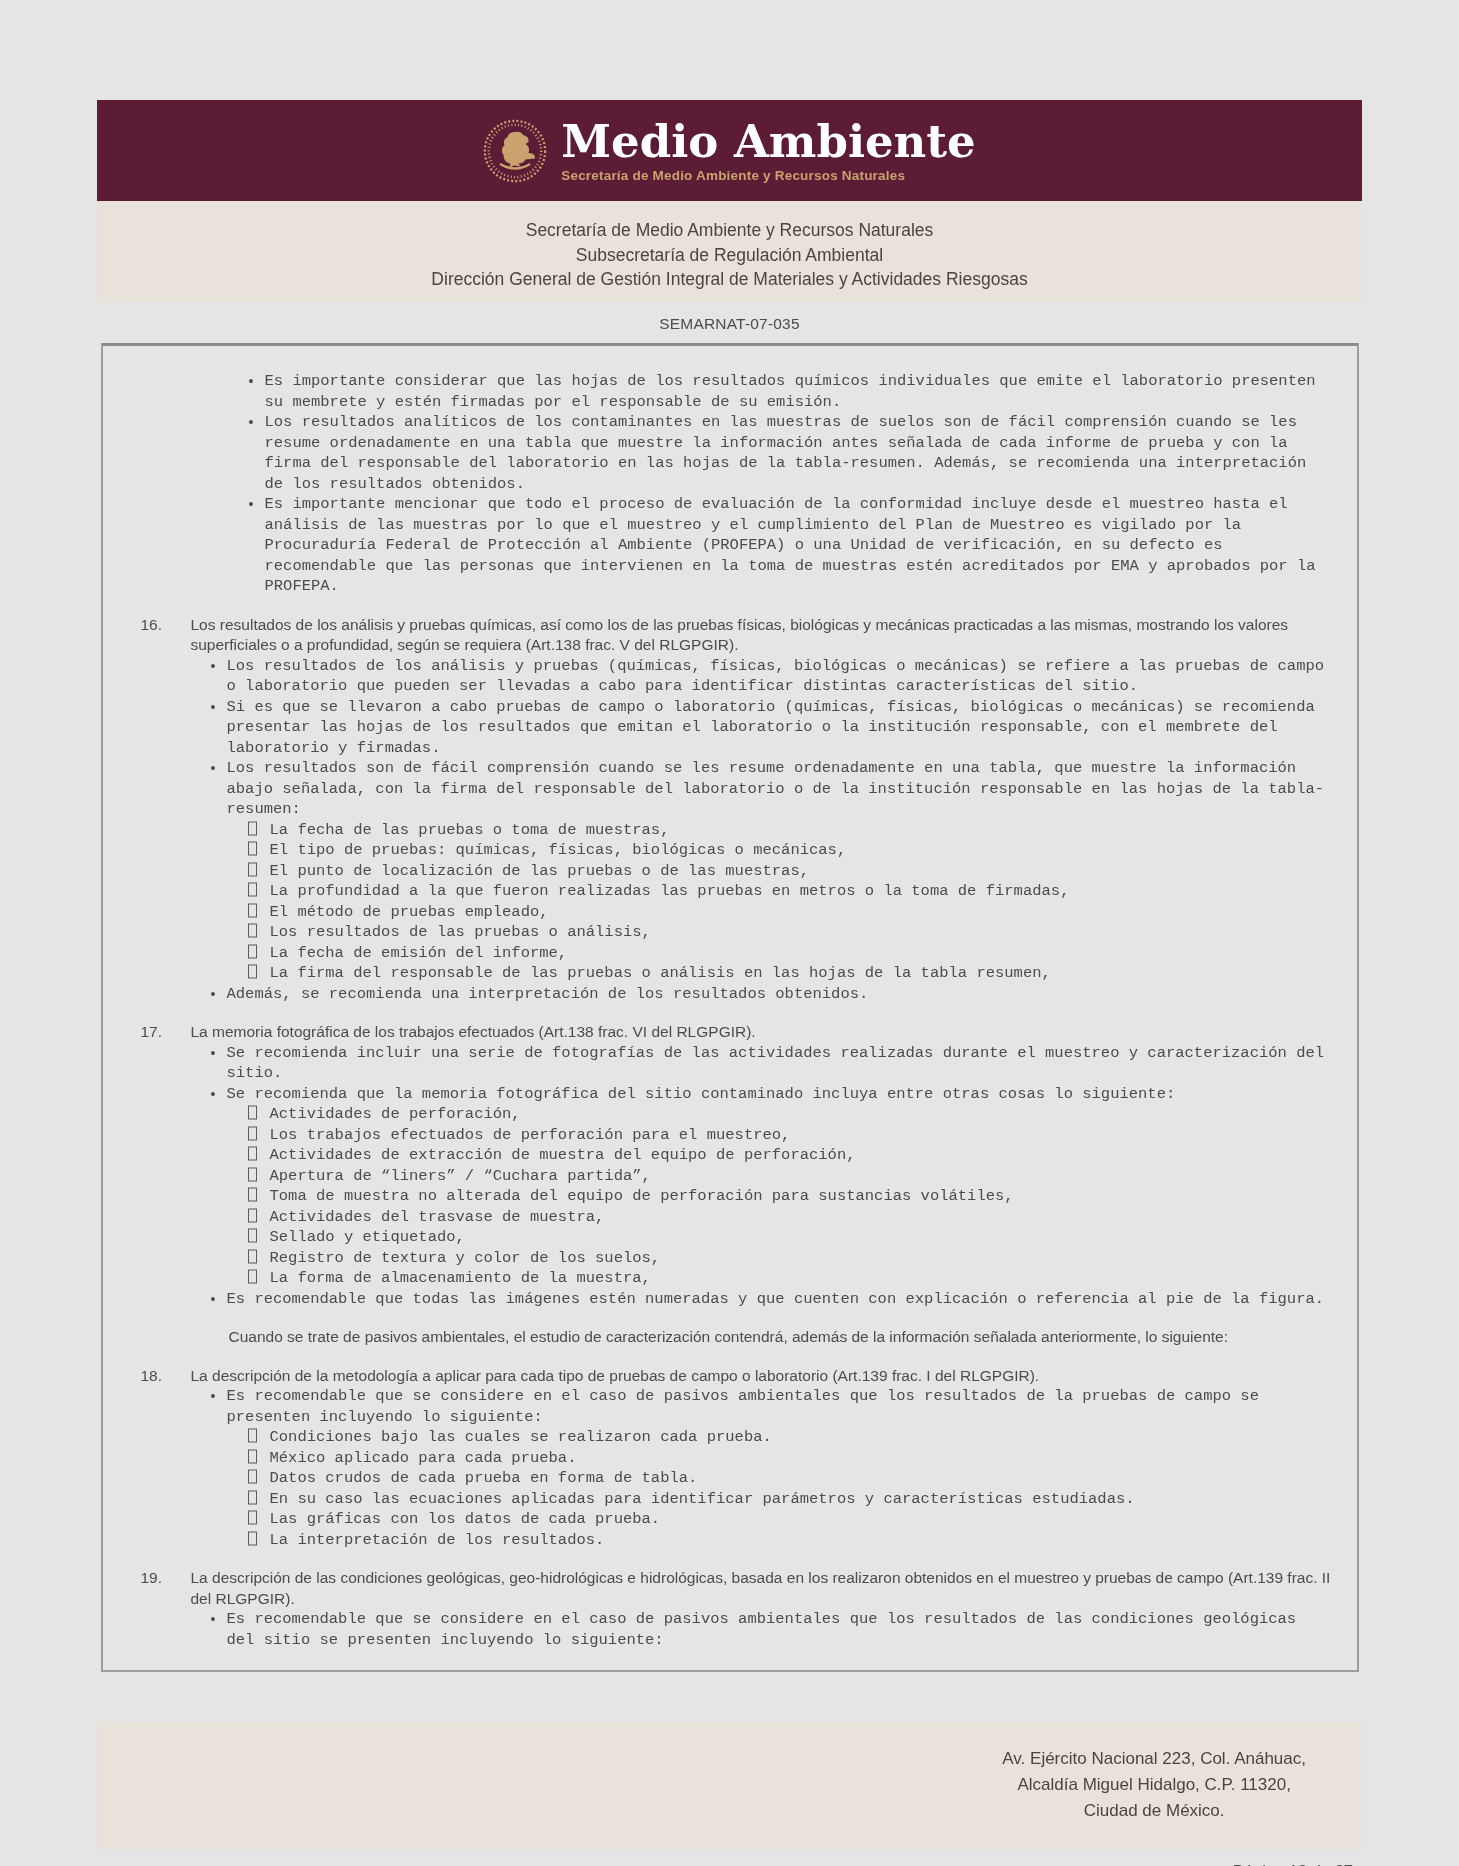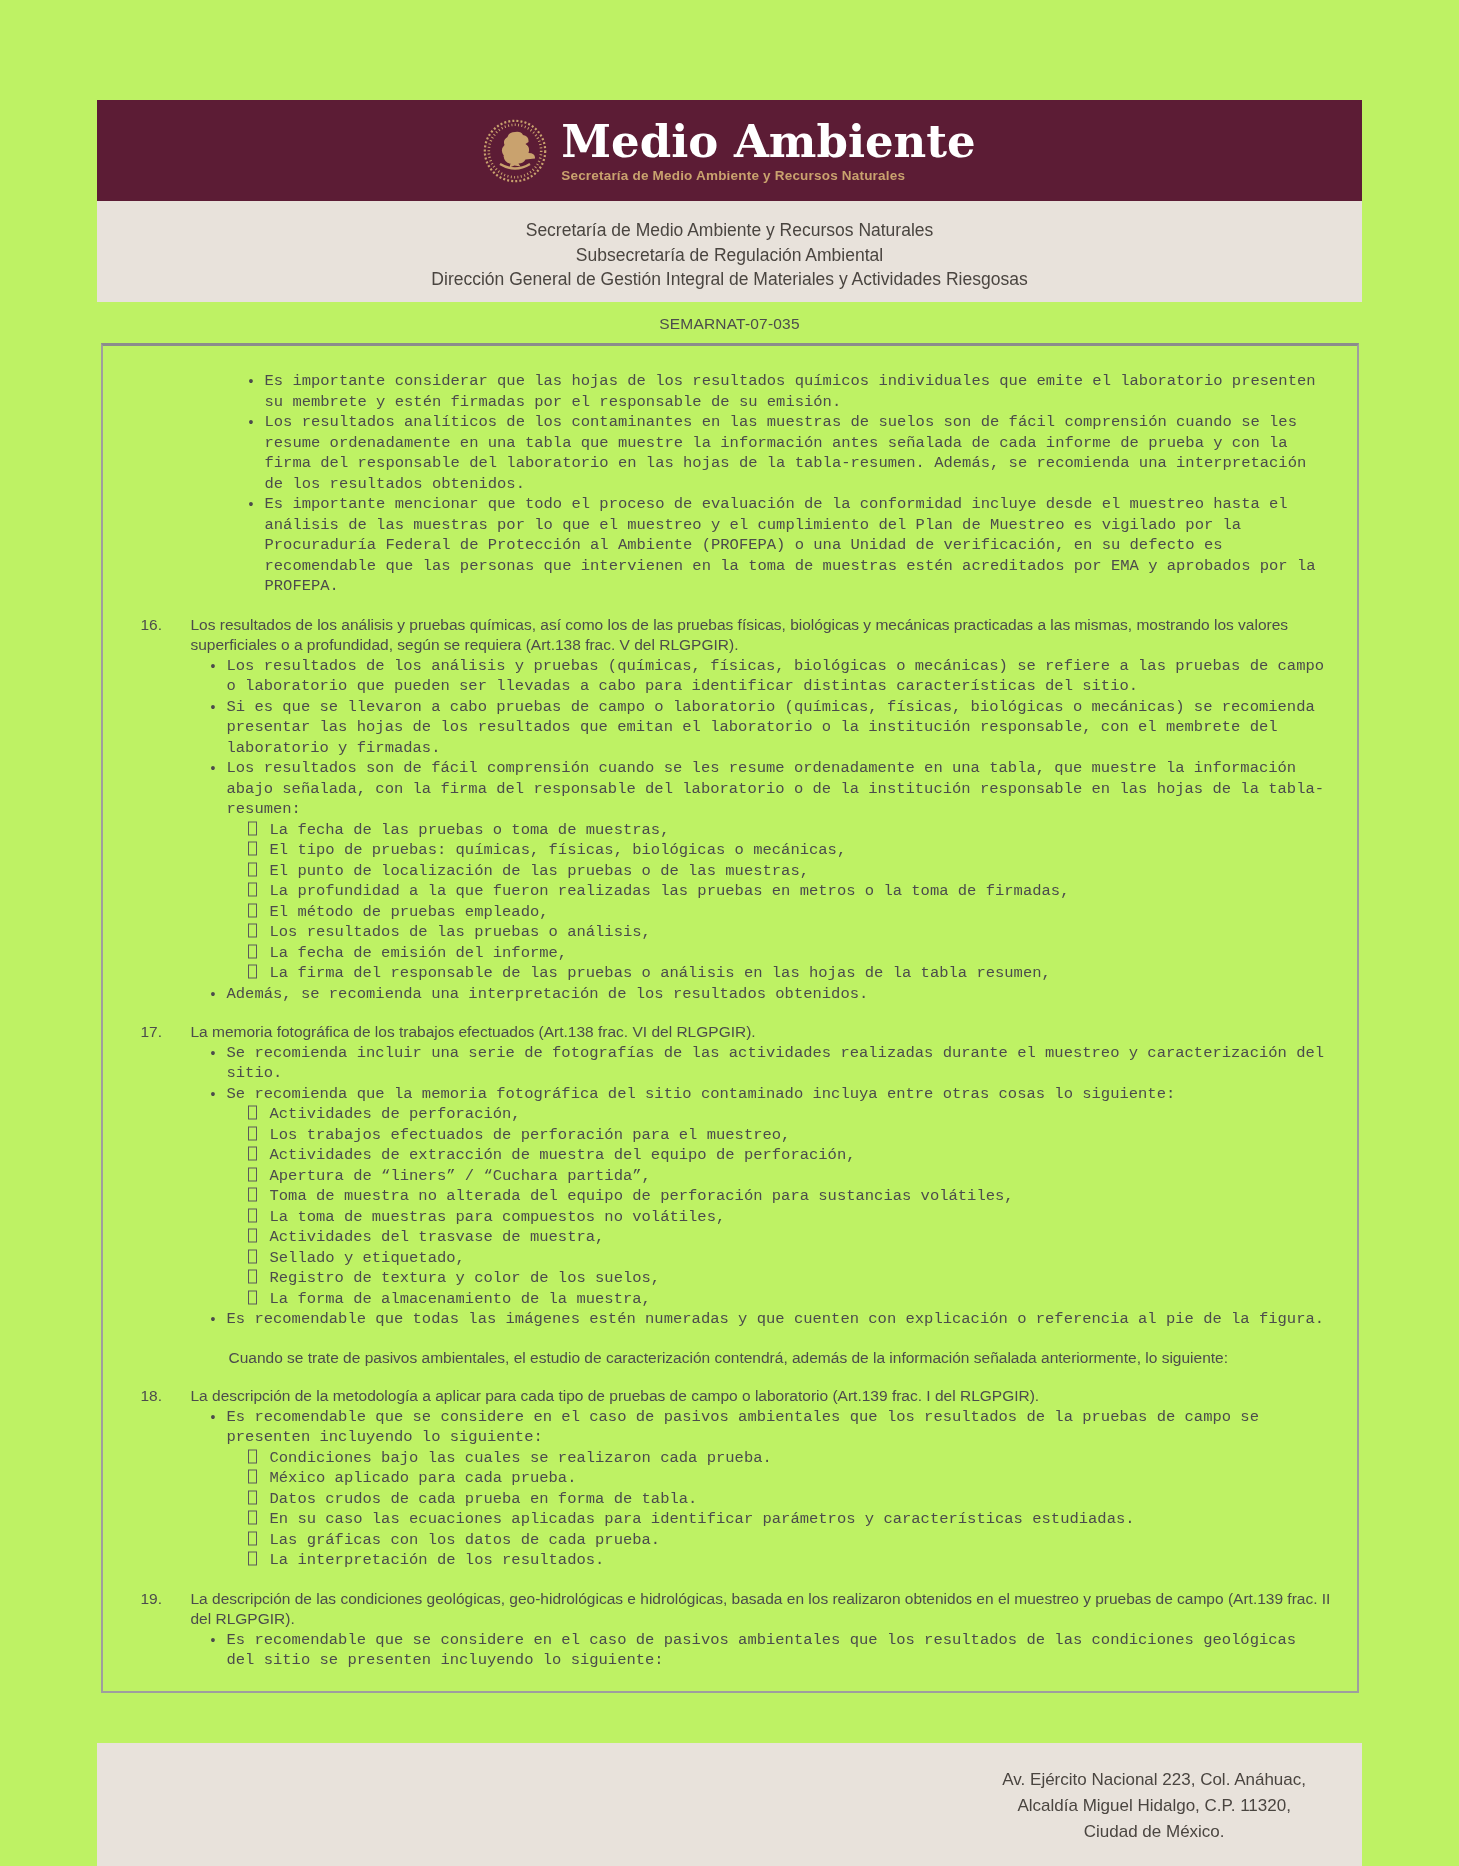--- a/index.html
+++ b/index.html
@@ -2,21 +2,21 @@
 <html><head>
 <meta charset="utf-8">
 <style>
   * { box-sizing: border-box; margin: 0; padding: 0; }
   html, body { background: #ffffff; }
   body { font-family: "Liberation Sans", sans-serif; }
   .page {
     position: relative;
     width: 1459px; height: 1866px;
     margin: 0 auto;
-    background: #bef264;
+    background: #e5e5e5;
     overflow: hidden;
   }
   .band { width: 1265px; margin: 0 auto; }
 
   
   .band-maroon {
     margin-top: 100px;
     height: 101px;
     background: #5C1C35;
     display: flex; align-items: center; justify-content: center;
@@ -262,24 +262,20 @@
                   <div class="chk">
                     <span class="tofu"></span>
                     <span>Apertura de “liners” / “Cuchara partida”,</span>
                   </div>
                   <div class="chk">
                     <span class="tofu"></span>
                     <span>Toma de muestra no alterada del equipo de perforación para sustancias volátiles,</span>
                   </div>
                   <div class="chk">
                     <span class="tofu"></span>
-                    <span>La toma de muestras para compuestos no volátiles,</span>
-                  </div>
-                  <div class="chk">
-                    <span class="tofu"></span>
                     <span>Actividades del trasvase de muestra,</span>
                   </div>
                   <div class="chk">
                     <span class="tofu"></span>
                     <span>Sellado y etiquetado,</span>
                   </div>
                   <div class="chk">
                     <span class="tofu"></span>
                     <span>Registro de textura y color de los suelos,</span>
                   </div>

